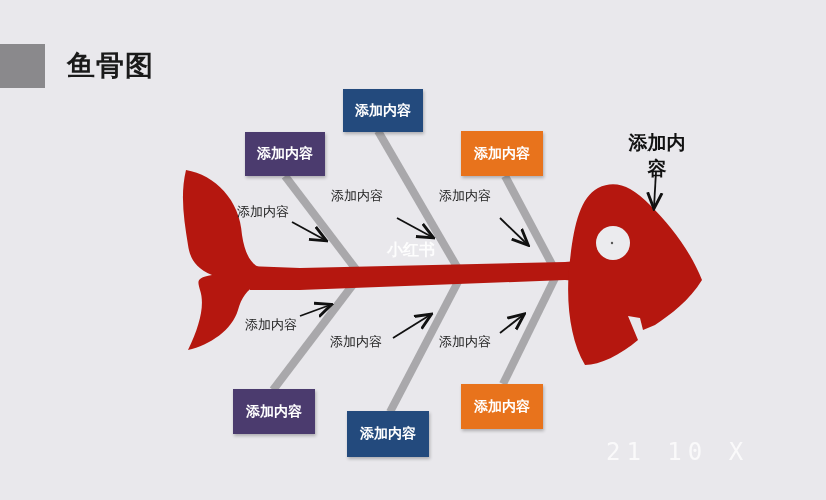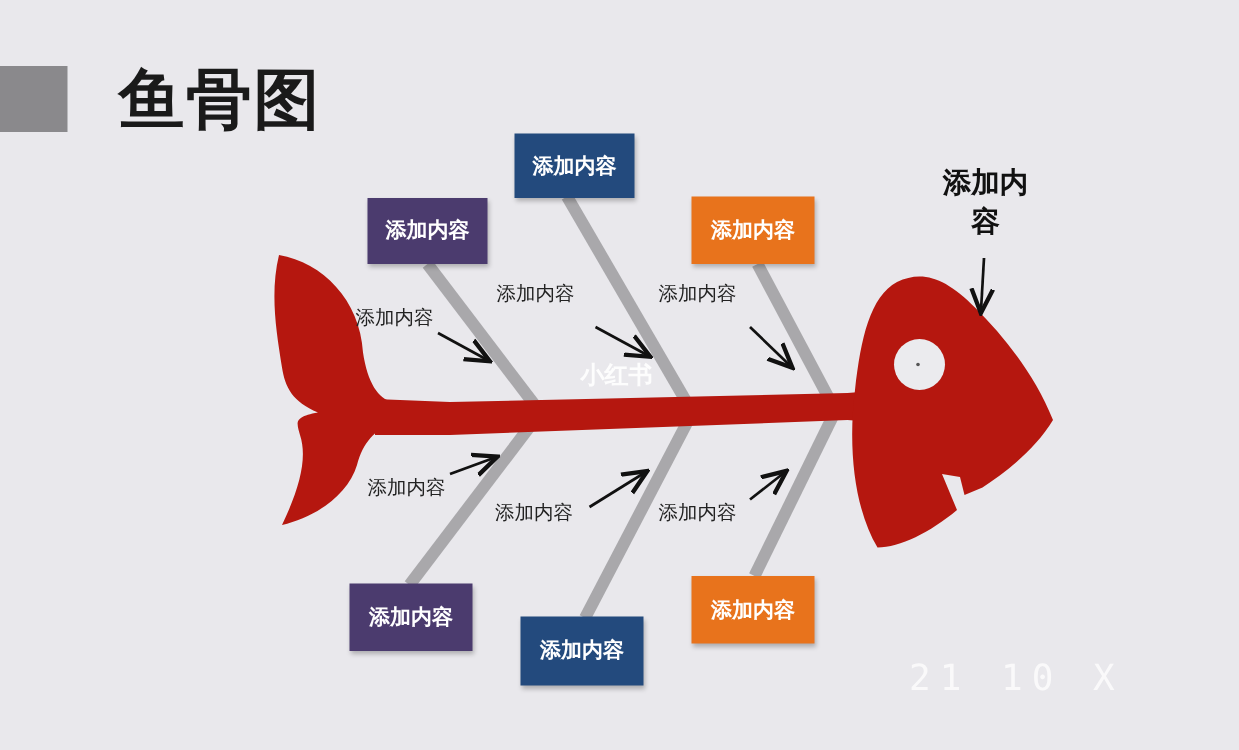--- a/index.html
+++ b/index.html
@@ -4,21 +4,21 @@
   <style>
     html, body { margin: 0; padding: 0; }
     body {
       width: 826px; height: 500px; overflow: hidden;
       background: #e9e8ec;
       font-family: "DejaVu Sans", "Liberation Sans", sans-serif;
       position: relative;
     }
     .title-bar { position: absolute; left: 0; top: 44px; height: 44px; display: flex; align-items: center; }
     .title-square { width: 45px; height: 44px; background: #8a898c; }
-    .title-text { margin-left: 34px; font-size: 44px; font-weight: bold; color: #1a1a1a; letter-spacing: 1px; }
+    .title-text { margin-left: 22px; font-size: 28px; font-weight: bold; color: #1a1a1a; letter-spacing: 1px; }
     svg.diagram { position: absolute; left: 0; top: 0; }
     .box {
       position: absolute; display: flex; align-items: center; justify-content: center;
       color: #ffffff; font-size: 14px; font-weight: bold;
       box-shadow: 1px 2px 3px rgba(0,0,0,0.25);
     }
     .label { position: absolute; font-size: 13px; color: #222; white-space: nowrap; }
     .head-label { position: absolute; font-size: 19px; font-weight: bold; color: #111; text-align: center; line-height: 26px; width: 80px; }
     .watermark { position: absolute; font-size: 16px; font-weight: bold; color: rgba(255,255,255,0.9); }
     .timestamp { position: absolute; font-size: 24px; color: rgba(255,255,255,0.75); font-family: "DejaVu Sans Mono", monospace; letter-spacing: 6px; }
@@ -81,19 +81,19 @@
 <div class="box" style="left:461px;top:384px;width:82px;height:45px;background:#e8731c;">添加内容</div>
 
 <div class="label" style="left:237px;top:203px;">添加内容</div>
 <div class="label" style="left:331px;top:187px;">添加内容</div>
 <div class="label" style="left:439px;top:187px;">添加内容</div>
 
 <div class="label" style="left:245px;top:316px;">添加内容</div>
 <div class="label" style="left:330px;top:333px;">添加内容</div>
 <div class="label" style="left:439px;top:333px;">添加内容</div>
 
-<div class="head-label" style="left:617px;top:109px;">
+<div class="head-label" style="left:617px;top:129px;">
   <div>添加内</div>
   <div>容</div>
 </div>
 
 <div class="watermark" style="left:387px;top:240px;">小红书</div>
 <div class="timestamp" style="left:606px;top:438px;">21 10 X</div>
 
 </body></html>

